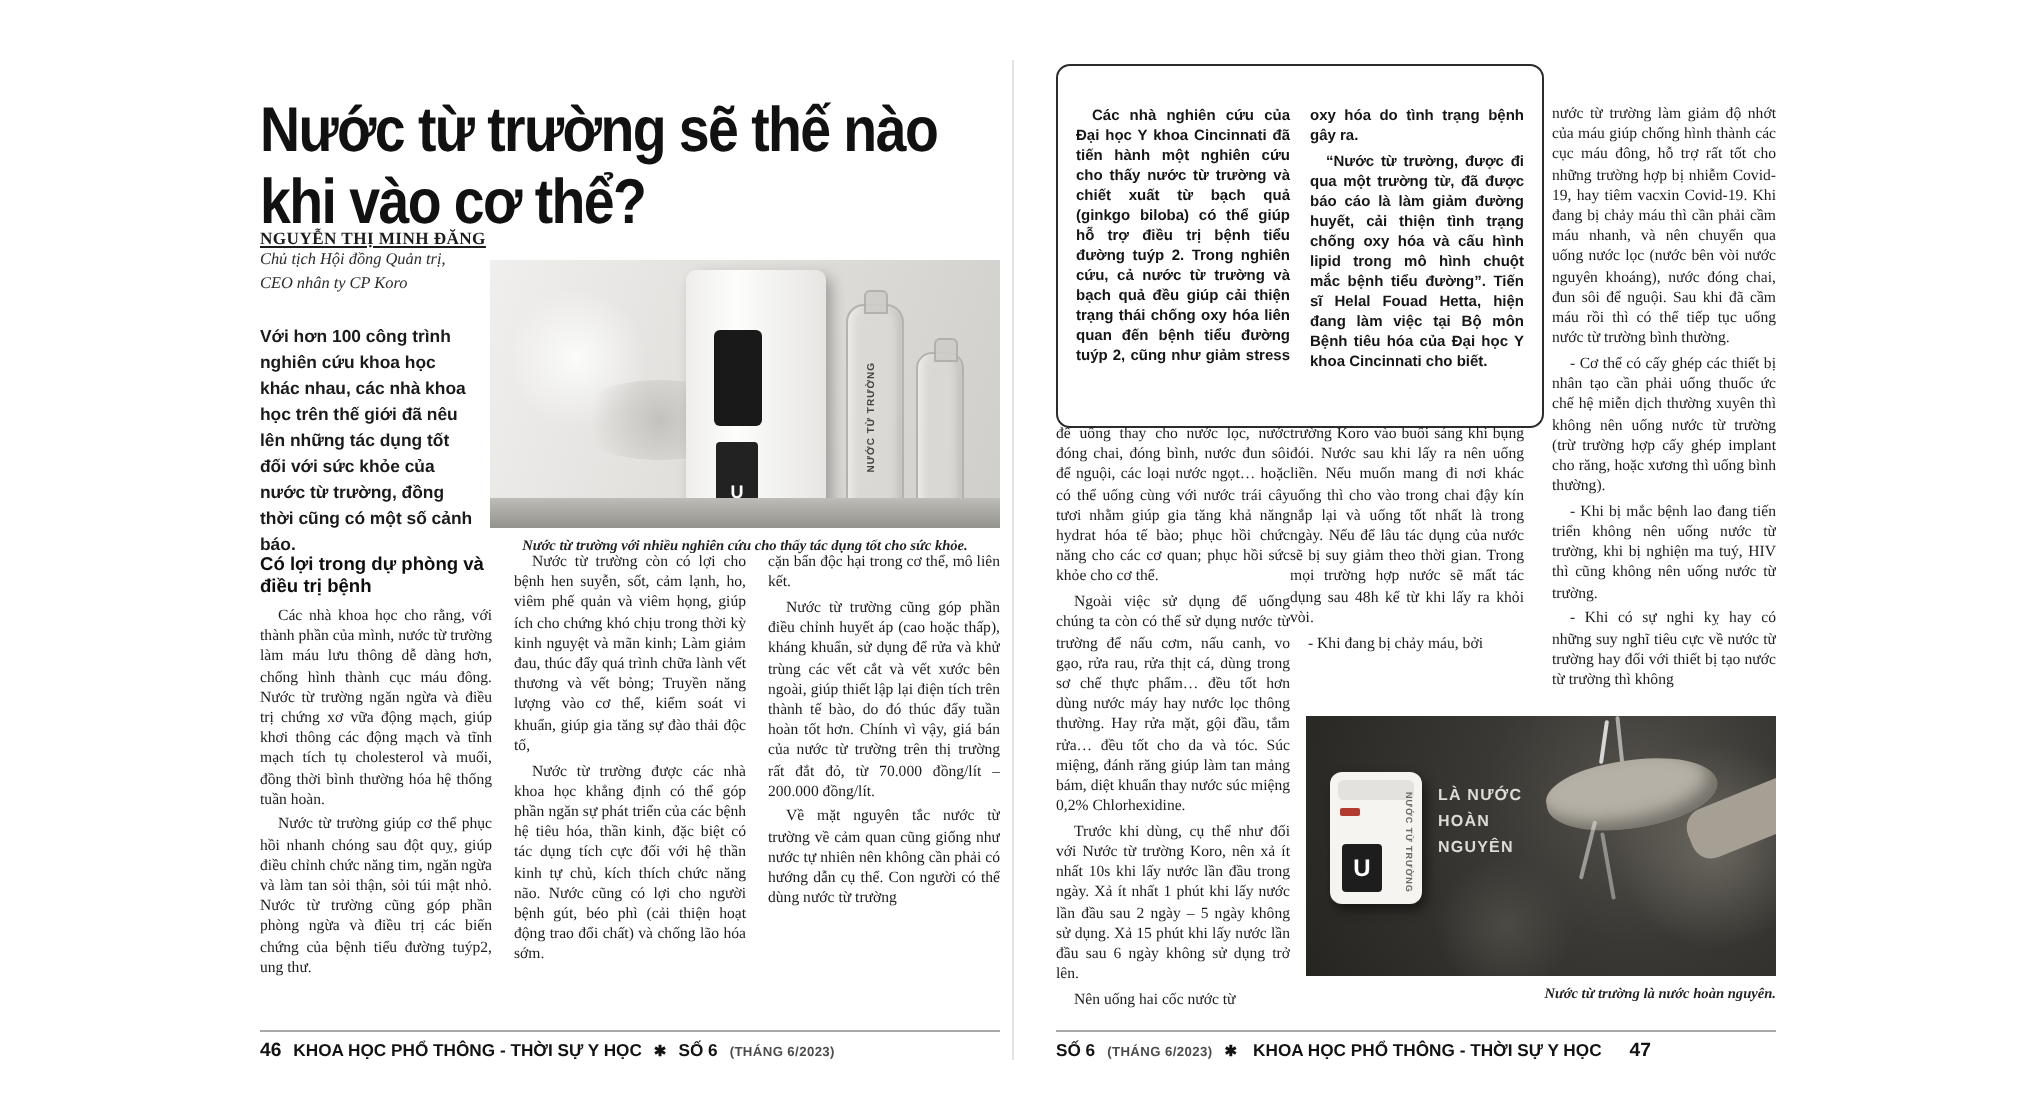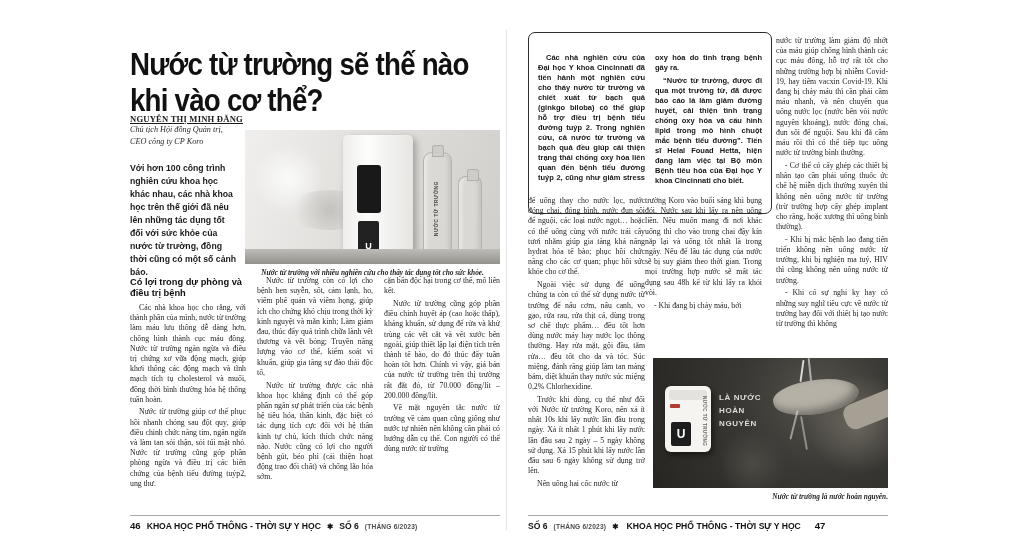--- a/index.html
+++ b/index.html
@@ -71,21 +71,21 @@
   .footer .star{font-size:7.5px;}
 
   
   .news-box{position:absolute;left:0;top:32px;width:224px;height:140px;
             border:1.5px solid #2c2c2c;border-radius:7px;padding:20px 9px;
             column-count:2;column-gap:10px;
             font-family:"Liberation Sans",sans-serif;font-weight:bold;
             font-size:7.5px;line-height:1.33;text-align:justify;color:#161616;overflow:hidden;}
   .news-box p{margin:0 0 3px;text-indent:8px;}
 
-  .col-r{position:absolute;overflow:hidden;}
+  .col-r{position:absolute;overflow:hidden;margin-top:16px;}
   .col-r p{margin:0 0 2.5px;font-size:7.8px;line-height:1.31;text-align:justify;text-indent:9px;}
   .col-r p.cont{text-indent:0;}
   .rcol1{left:0;top:196px;width:117px;height:314px;}
   .rcol2{left:117px;top:196px;width:117px;height:158px;}
   .rcol3{left:248px;top:36px;width:112px;height:316px;}
 
   .photo-right{position:absolute;left:125px;top:358px;width:235px;height:130px;overflow:hidden;
                background:radial-gradient(circle at 70% 30%,#55524c 0%,#3a3834 40%,#262521 100%);}
   .photo-right .foliage1{position:absolute;left:150px;top:0;width:90px;height:130px;
                background:radial-gradient(circle at 60% 50%,#6a675f 0%,rgba(106,103,95,0) 60%);}
@@ -130,21 +130,21 @@
   <div class="page page-left">
 
     <h1 class="title">
       <span>Nước từ trường sẽ thế nào</span>
       <span>khi vào cơ thể?</span>
     </h1>
 
     <div class="author">
       <div class="author-name">NGUYỄN THỊ MINH ĐĂNG</div>
       <div class="author-role">Chủ tịch Hội đồng Quản trị,</div>
-      <div class="author-role">CEO công ty CP Koro</div>
+      <div class="author-role">CEO nhân ty CP Koro</div>
     </div>
 
     <div class="intro">Với hơn 100 công trình nghiên cứu khoa học khác nhau, các nhà khoa học trên thế giới đã nêu lên những tác dụng tốt đối với sức khỏe của nước từ trường, đồng thời cũng có một số cảnh báo.</div>
 
     <div class="photo-left">
       <div class="blob1"></div>
       <div class="blob2"></div>
       <div class="machine">
         <div class="machine-screen"></div>
         <div class="machine-dot"></div>

